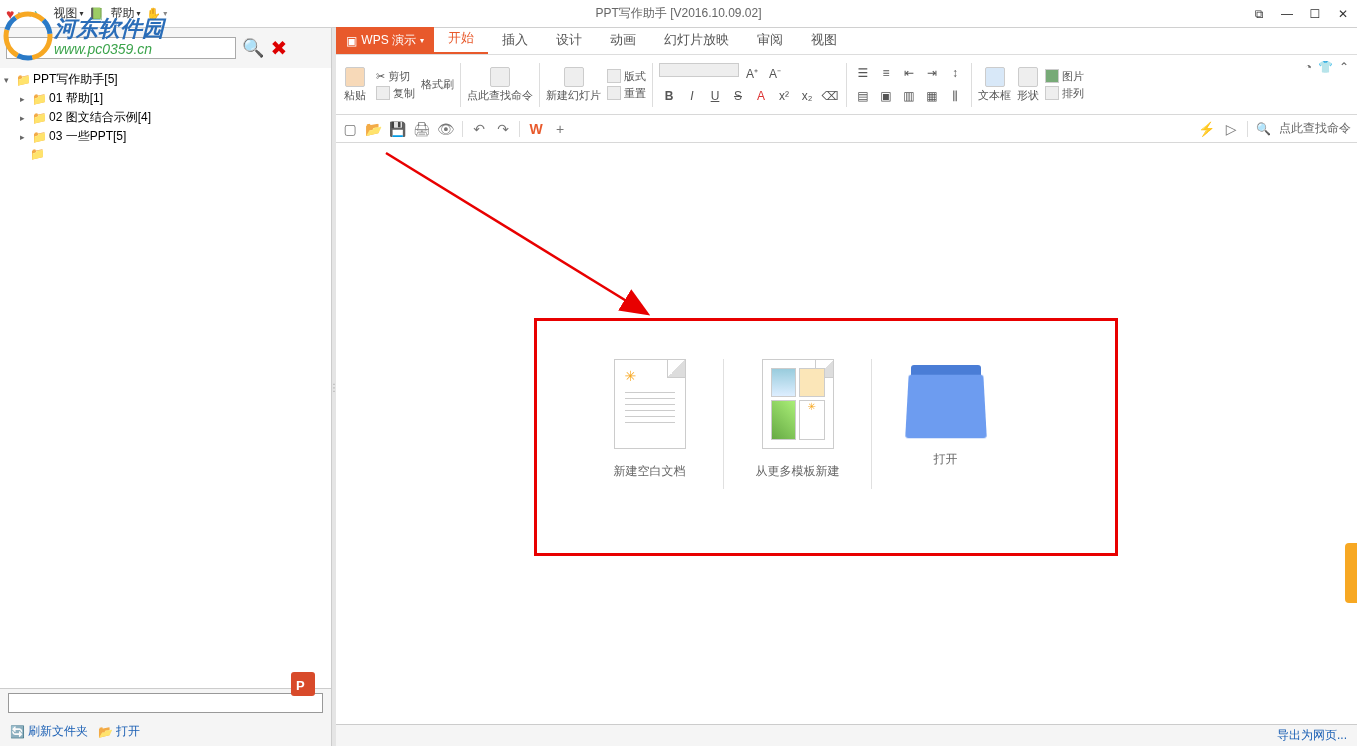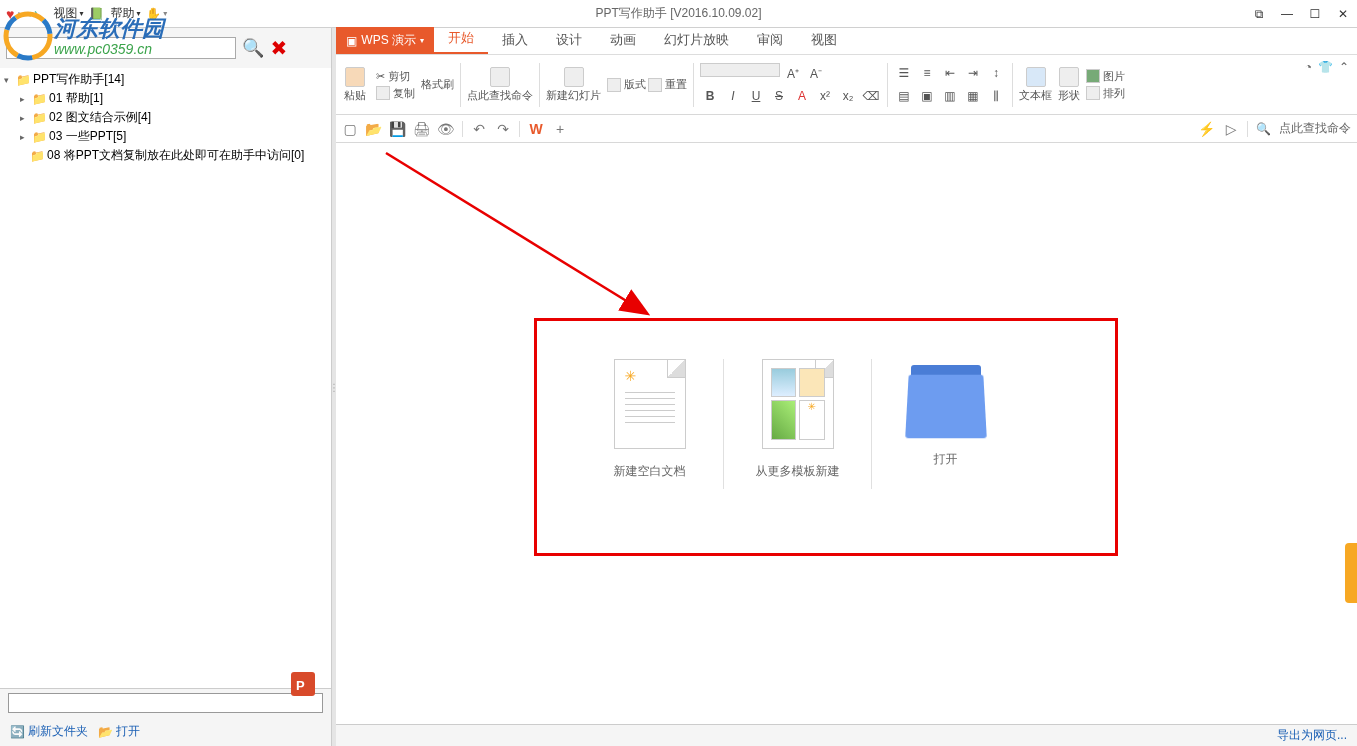--- a/index.html
+++ b/index.html
@@ -147,21 +147,21 @@
   <div class="left-panel">
     <div class="search-row">
       <input class="search-input" type="text" style="">
       <span class="search-icon">🔍</span>
       <span class="delete-icon">✖</span>
     </div>
     <div class="tree">
       <div class="tree-item">
         <span class="tree-arrow">▾</span>
         <span class="folder-icon">📁</span>
-        <span>PPT写作助手[14]</span>
+        <span>PPT写作助手[5]</span>
       </div>
       <div class="tree-item">
         <span class="tree-indent" style="width:14px"></span>
         <span class="tree-arrow">▸</span>
         <span class="folder-icon">📁</span>
         <span>01 帮助[1]</span>
       </div>
       <div class="tree-item">
         <span class="tree-indent" style="width:14px"></span>
         <span class="tree-arrow">▸</span>
@@ -170,21 +170,20 @@
       </div>
       <div class="tree-item">
         <span class="tree-indent" style="width:14px"></span>
         <span class="tree-arrow">▸</span>
         <span class="folder-icon">📁</span>
         <span>03 一些PPT[5]</span>
       </div>
       <div class="tree-item">
         <span class="tree-indent" style="width:24px"></span>
         <span class="folder-icon">📁</span>
-        <span>08 将PPT文档复制放在此处即可在助手中访问[0]</span>
       </div>
     </div>
     <div class="hint-row">
       <input class="hint-input" type="text" style="">
       <div class="ppt-icon">
         <svg width="28" height="28">
             <rect x="2" y="2" width="24" height="24" rx="3" fill="#d84a2a"></rect>
             <text x="7" y="20" fill="#fff" font-size="13" font-weight="bold">P</text>
           </svg>
       </div>
@@ -248,21 +247,21 @@
       <div class="ribbon-sep"></div>
       <div class="ribbon-btn">
         <div class="ribbon-icon"></div>
           <span>点此查找命令</span>
       </div>
       <div class="ribbon-sep"></div>
       <div class="ribbon-btn">
         <div class="ribbon-icon"></div>
           <span>新建幻灯片</span>
       </div>
-      <div style="display:flex;flex-direction:row;gap:2px">
+      <div style="display:flex;flex-direction:column;gap:2px">
         <div class="ribbon-small">
             <div class="ribbon-icon-sm"></div>
             <span>版式</span>
           </div>
         <div class="ribbon-small">
             <div class="ribbon-icon-sm"></div>
             <span>重置</span>
           </div>
       </div>
       <div class="ribbon-sep"></div>

